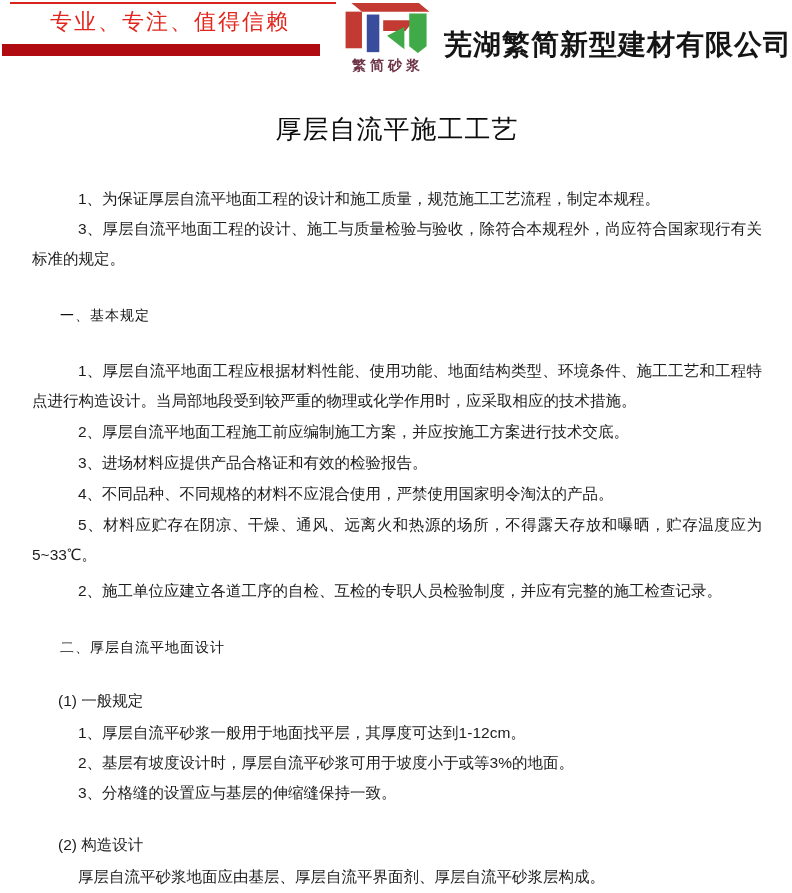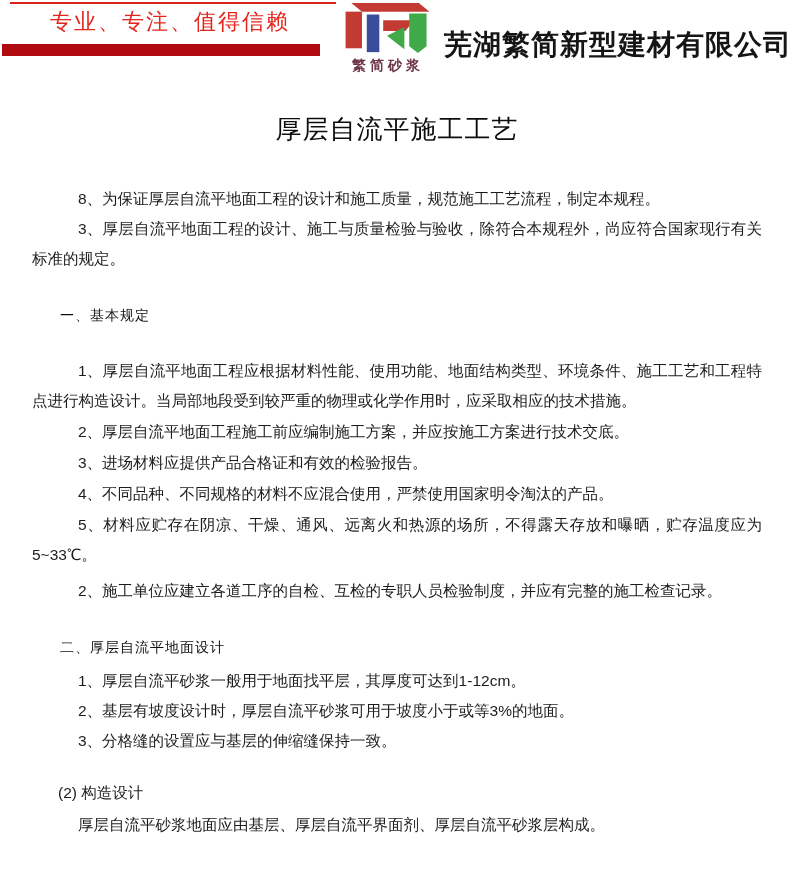--- a/index.html
+++ b/index.html
@@ -122,36 +122,37 @@
     <div class="logo-caption">繁简砂浆</div>
   </div>
 
   <div class="company-name">芜湖繁简新型建材有限公司</div>
 </div>
 
 <div class="doc">
 
   <h1 class="doc-title">厚层自流平施工工艺</h1>
 
-  <p class="para intro intro-first">8、为保证厚层自流平地面工程的设计和施工质量，规范施工工艺流程，制定本规程。</p>
+  <p class="para intro intro-first">1、为保证厚层自流平地面工程的设计和施工质量，规范施工工艺流程，制定本规程。</p>
   <p class="para intro">3、厚层自流平地面工程的设计、施工与质量检验与验收，除符合本规程外，尚应符合国家现行有关标准的规定。</p>
 
   <h2 class="sec-heading">一、基本规定</h2>
 
   <div class="items">
     <p class="para">1、厚层自流平地面工程应根据材料性能、使用功能、地面结构类型、环境条件、施工工艺和工程特点进行构造设计。当局部地段受到较严重的物理或化学作用时，应采取相应的技术措施。</p>
     <p class="para">2、厚层自流平地面工程施工前应编制施工方案，并应按施工方案进行技术交底。</p>
     <p class="para">3、进场材料应提供产品合格证和有效的检验报告。</p>
     <p class="para">4、不同品种、不同规格的材料不应混合使用，严禁使用国家明令淘汰的产品。</p>
     <p class="para">5、材料应贮存在阴凉、干燥、通风、远离火和热源的场所，不得露天存放和曝晒，贮存温度应为5~33℃。</p>
     <p class="para item-last">2、施工单位应建立各道工序的自检、互检的专职人员检验制度，并应有完整的施工检查记录。</p>
   </div>
 
   <h2 class="sec-heading">二、厚层自流平地面设计</h2>
 
+  <p class="group-label">(1) 一般规定</p>
   <div class="group-items">
     <p class="para">1、厚层自流平砂浆一般用于地面找平层，其厚度可达到1-12cm。</p>
     <p class="para">2、基层有坡度设计时，厚层自流平砂浆可用于坡度小于或等3%的地面。</p>
     <p class="para">3、分格缝的设置应与基层的伸缩缝保持一致。</p>
   </div>
 
   <p class="group-label">(2) 构造设计</p>
   <div class="group-items">
     <p class="para">厚层自流平砂浆地面应由基层、厚层自流平界面剂、厚层自流平砂浆层构成。</p>
   </div>

